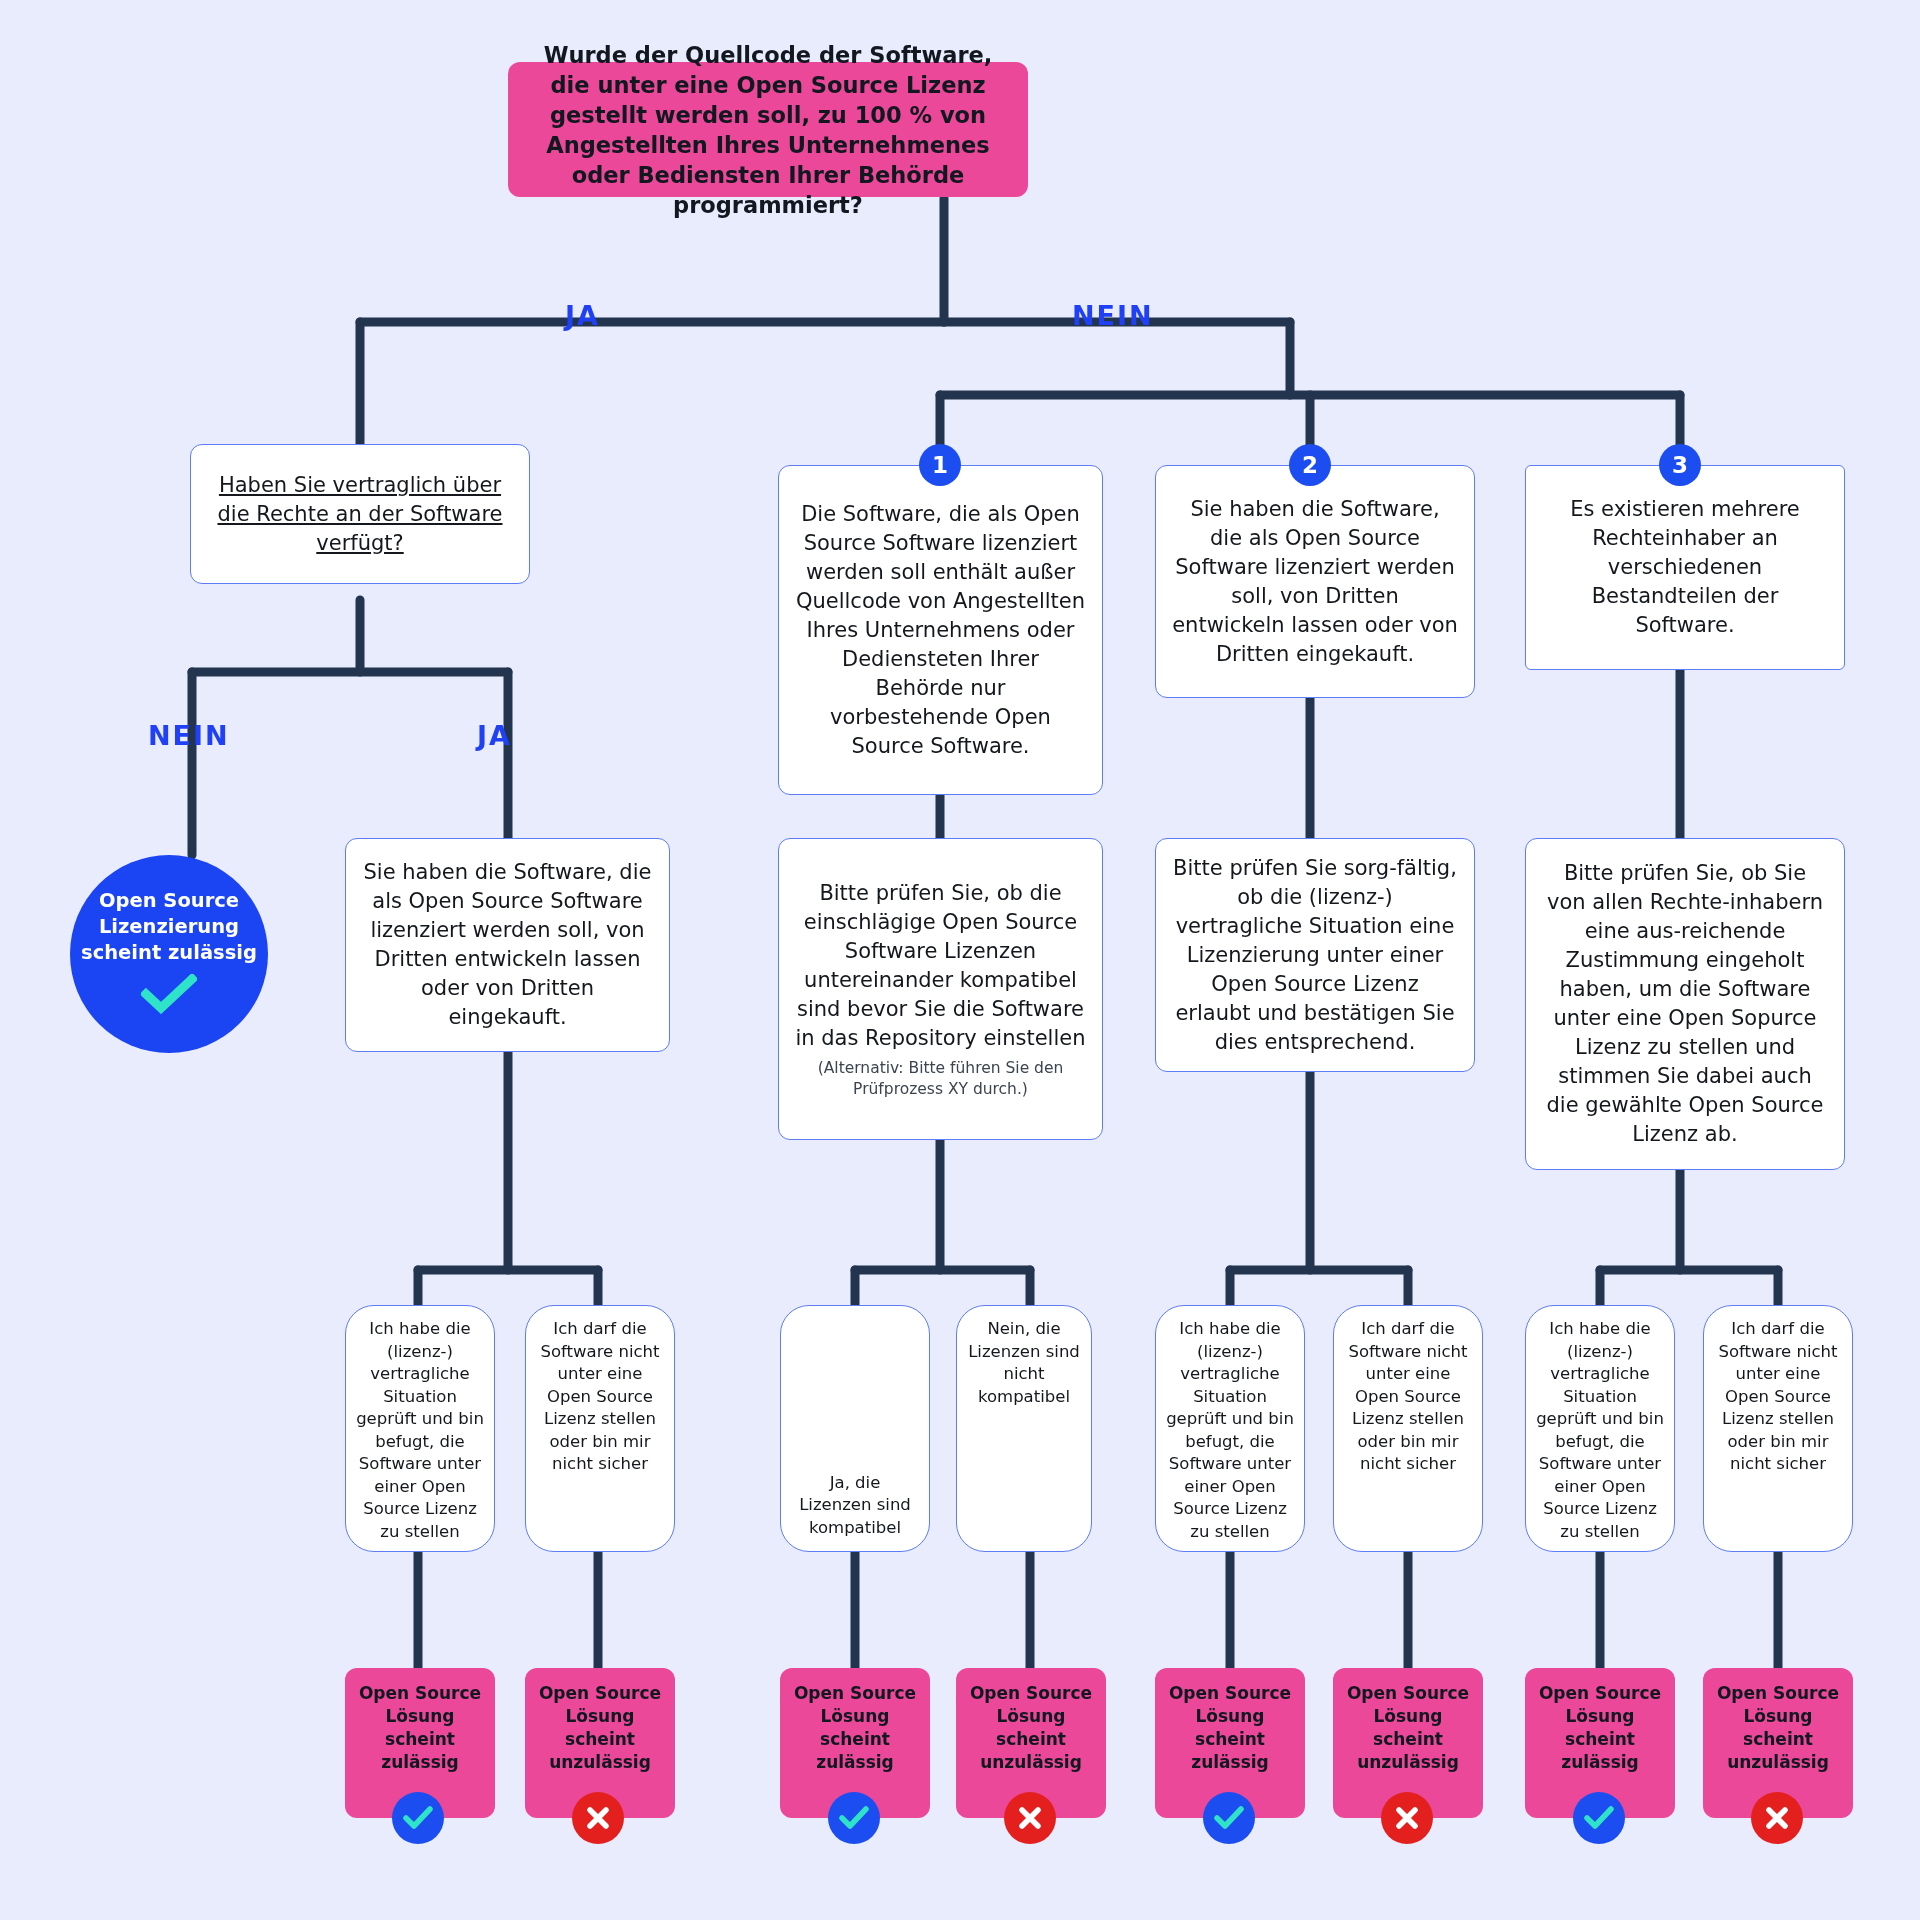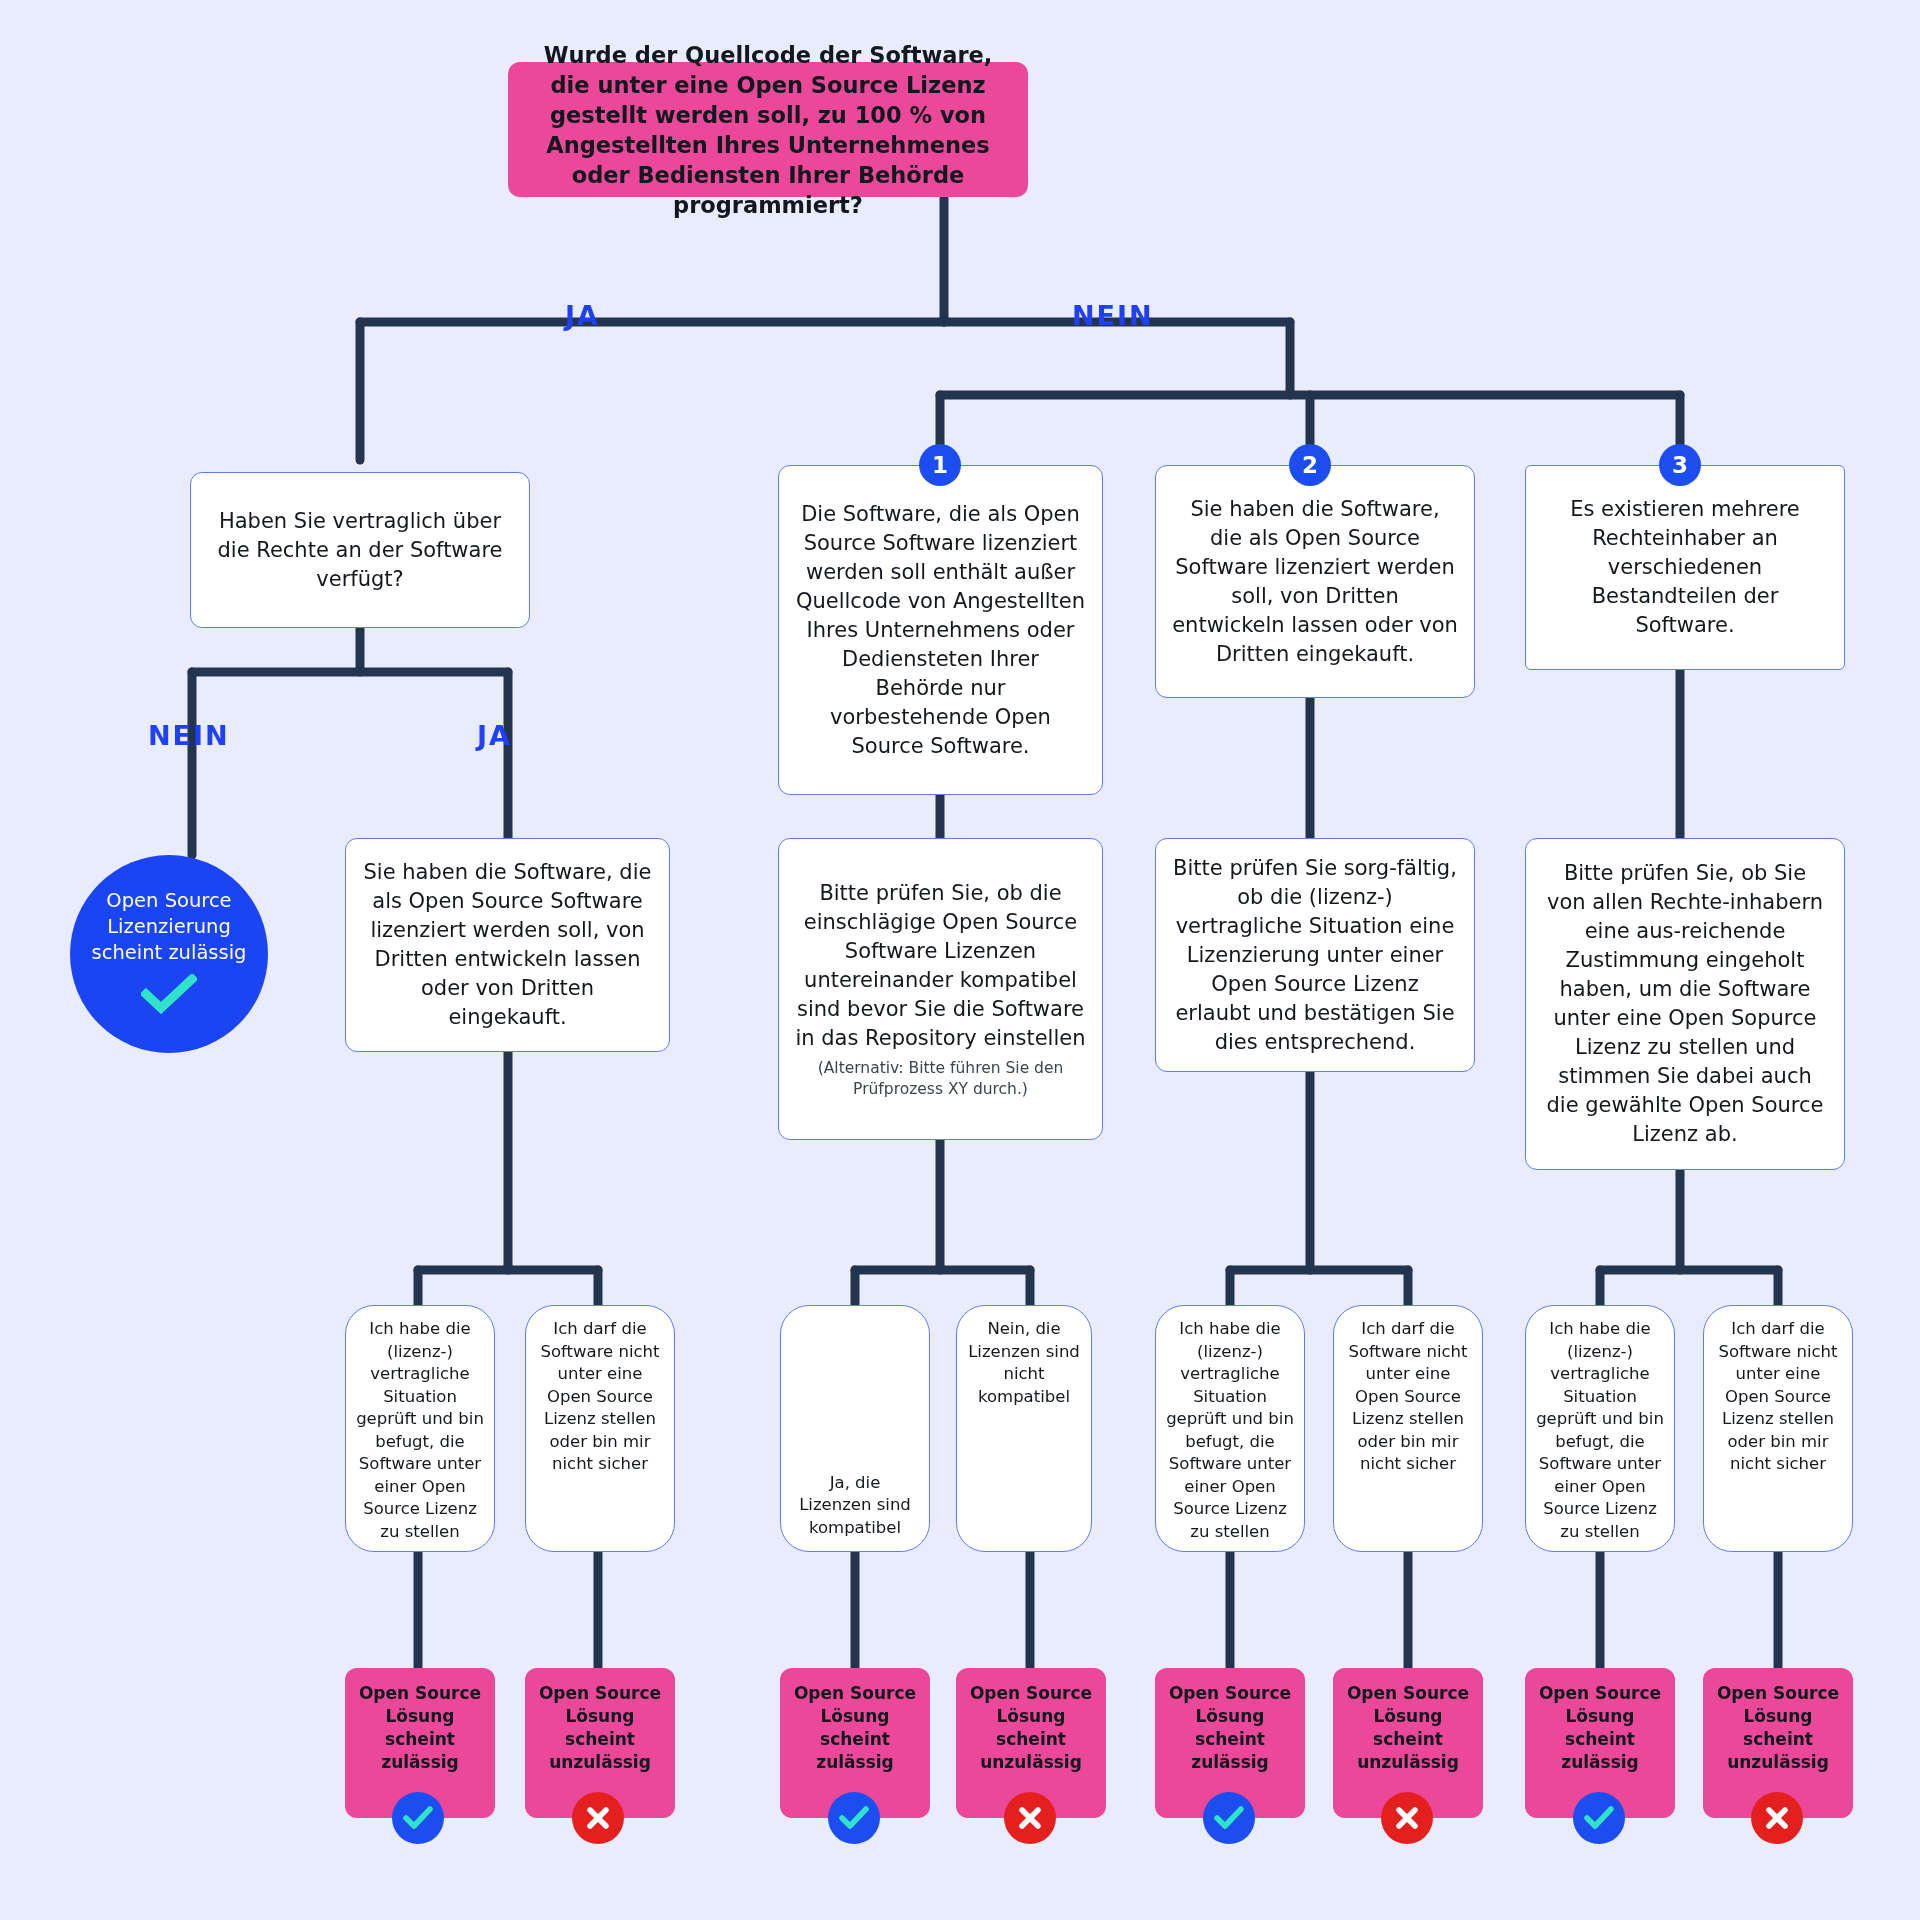--- a/index.html
+++ b/index.html
@@ -47,21 +47,21 @@
   .num-badge{
     position:absolute;width:42px;height:42px;border-radius:50%;
     background:#1b4df0;color:#fff;font-weight:bold;font-size:23px;
     display:flex;align-items:center;justify-content:center;z-index:5;
   }
 
   .big-circle{
     position:absolute;left:70px;top:855px;width:198px;height:198px;border-radius:50%;
     background:#1b44f2;color:#ffffff;display:flex;flex-direction:column;
     align-items:center;justify-content:center;text-align:center;
-    font-weight:normal;font-size:19.5px;line-height:26px;
+    font-weight:bold;font-size:19.5px;line-height:26px;
   }
   .big-circle .tick{margin-top:8px;}
 
   .badge-circle{
     position:absolute;width:52px;height:52px;border-radius:50%;
     display:flex;align-items:center;justify-content:center;z-index:6;
   }
   .badge-ok{background:#1b4df0;}
   .badge-no{background:#e4201f;}
 </style>
@@ -126,21 +126,21 @@
     </g>
   </svg>
 
   <div class="node box-accent root">
     <span>Wurde der Quellcode der Software, die unter eine Open Source Lizenz gestellt werden soll, zu 100 % von Angestellten Ihres Unternehmenes oder Bediensten Ihrer Behörde programmiert?</span>
   </div>
 
   <div class="edge-label" style="left:565px;top:300px;">JA</div>
   <div class="edge-label" style="left:1072px;top:300px;">NEIN</div>
 
-  <div class="node box-white qbox" style="left:190px;top:472px;width:340px;height:156px;">
+  <div class="node box-white qbox" style="left:190px;top:444px;width:340px;height:140px;text-decoration:underline;">
     <span>Haben Sie vertraglich über die Rechte an der Software verfügt?</span>
   </div>
 
   <div class="edge-label" style="left:148px;top:720px;">NEIN</div>
   <div class="edge-label" style="left:477px;top:720px;">JA</div>
 
   <div class="big-circle">
     <span>Open Source Lizenzierung scheint zulässig</span>
     <span class="tick">
       <svg width="56" height="40" viewBox="0 0 56 40">

